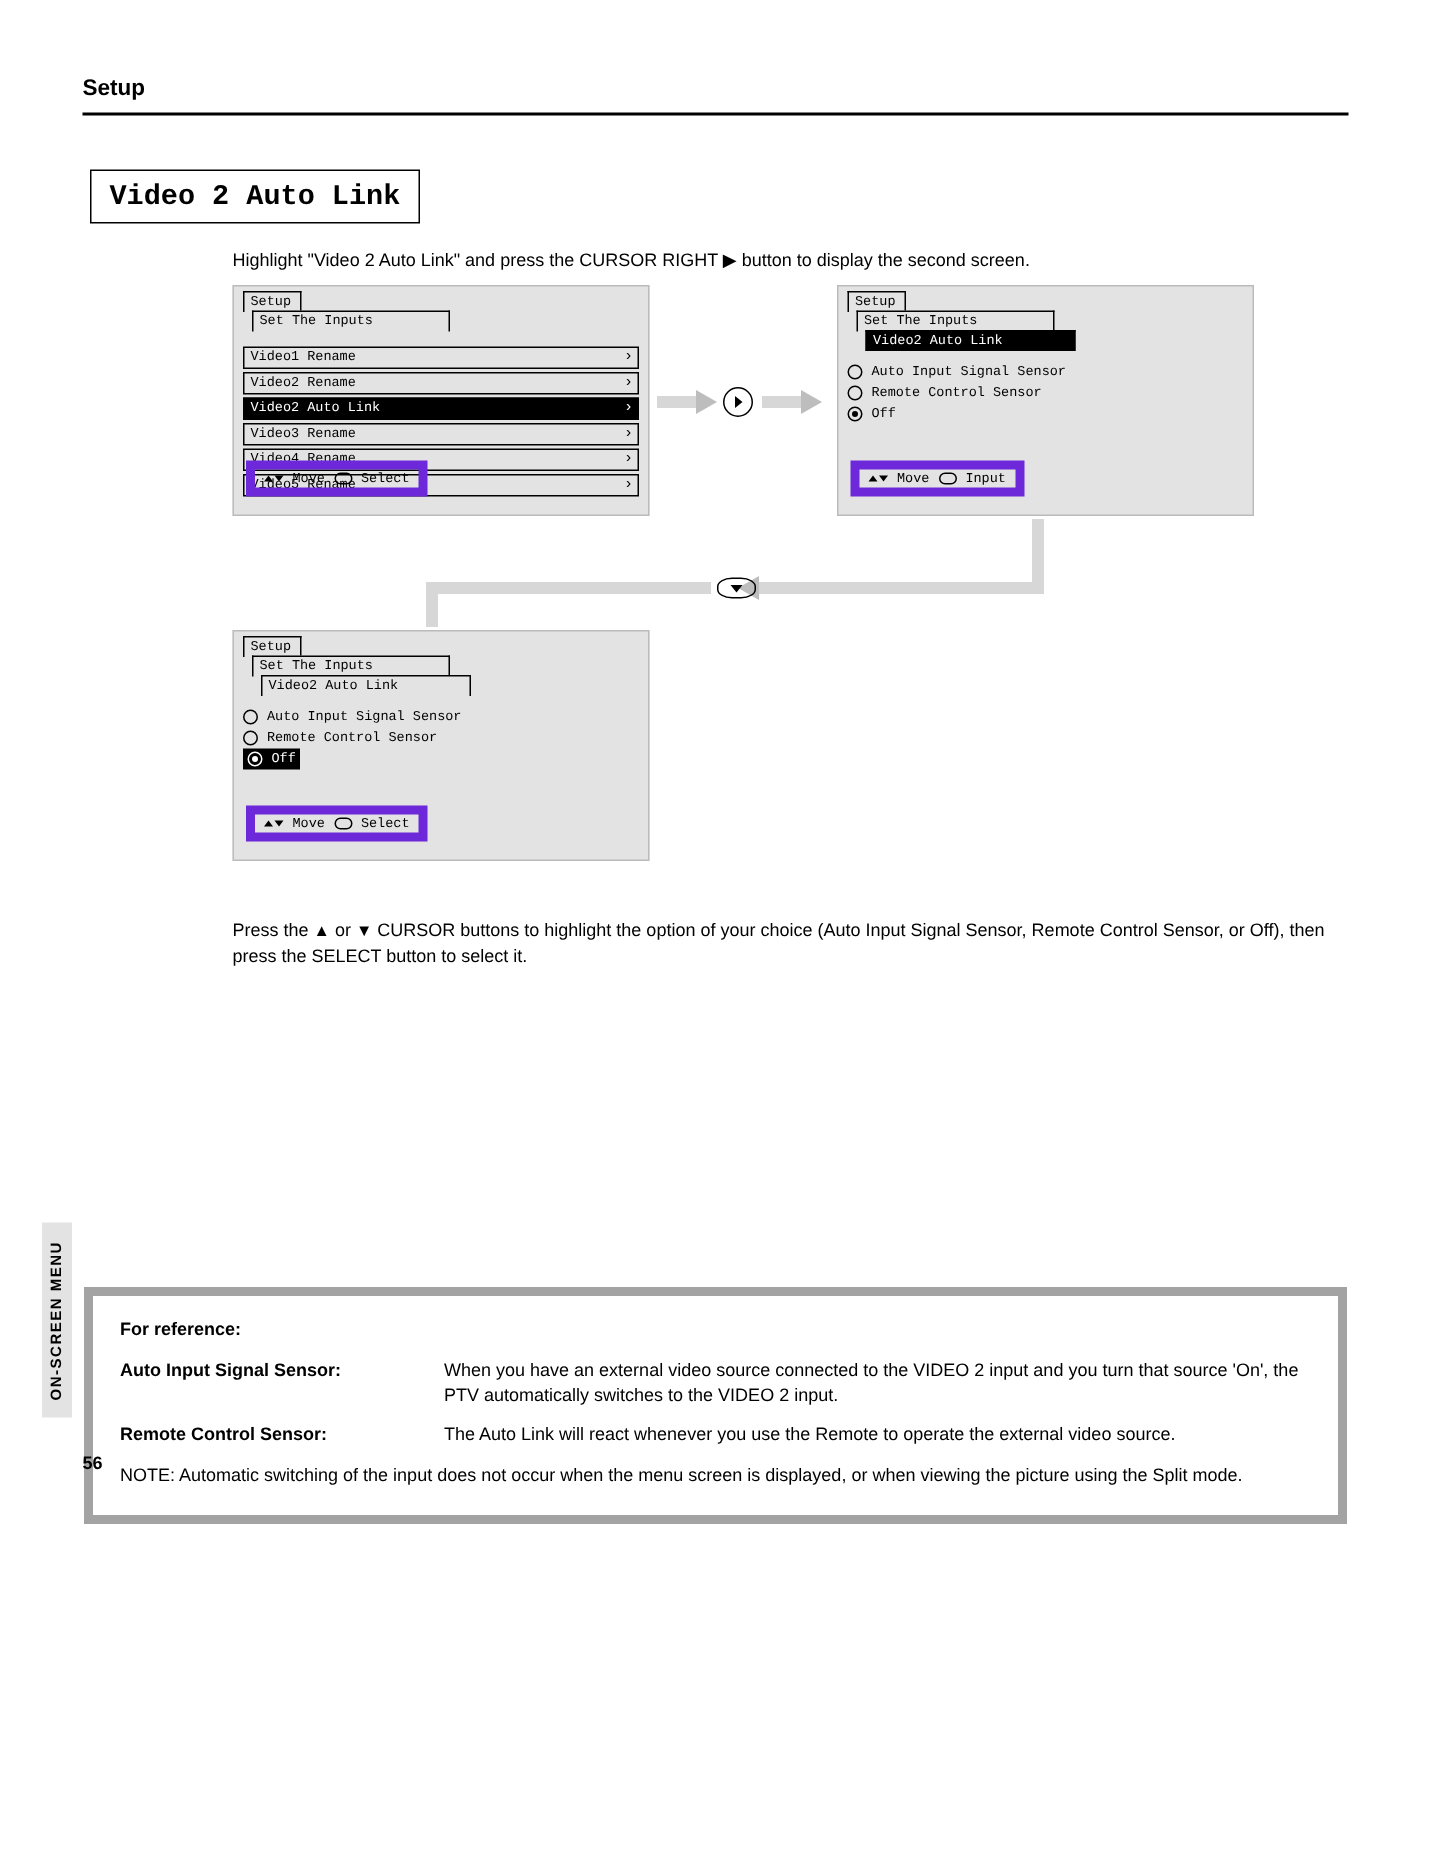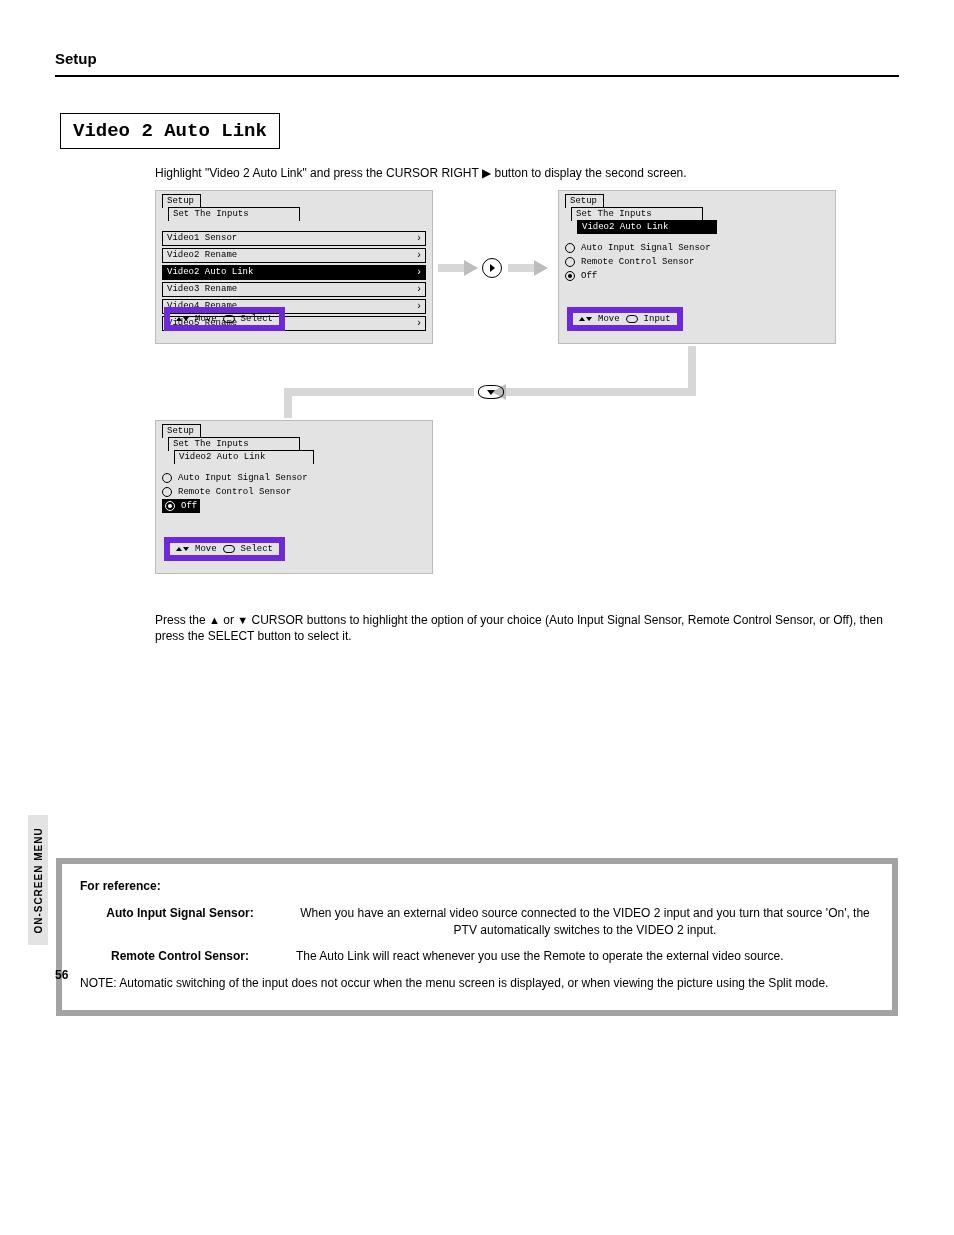--- a/index.html
+++ b/index.html
@@ -243,21 +243,20 @@
     top: 858px;
     border: 6px solid #a3a3a3;
     padding: 14px 18px 18px 18px;
     font-size: 12px;
     line-height: 1.4;
   }
   .ref-box .row {
     display: flex;
     gap: 16px;
     margin-bottom: 10px;
-    text-align: center;
   }
   .ref-box .row .term {
     font-weight: bold;
     min-width: 200px;
   }
   .side-tab {
     position: absolute;
     left: 28px;
     top: 815px;
     width: 20px;
@@ -294,21 +293,21 @@
   <div class="top-rule"></div>
 
   <div class="section-box">Video 2 Auto Link</div>
 
   <div class="instr instr-top">Highlight "Video 2 Auto Link" and press the CURSOR RIGHT ▶ button to display the second screen.</div>
 
   <div class="osd osd1">
     <div class="tab" style="left:6px; top:3px;">Setup</div>
     <div class="tab" style="left:12px; top:16px; width:120px;">Set The Inputs</div>
     <div class="panel-inner">
-      <div class="menu-row"><span>Video1 Sensor</span><span class="chev">›</span></div>
+      <div class="menu-row"><span>Video1 Rename</span><span class="chev">›</span></div>
       <div class="menu-row"><span>Video2 Rename</span><span class="chev">›</span></div>
       <div class="menu-row sel"><span>Video2 Auto Link</span><span class="chev">›</span></div>
       <div class="menu-row"><span>Video3 Rename</span><span class="chev">›</span></div>
       <div class="menu-row"><span>Video4 Rename</span><span class="chev">›</span></div>
       <div class="menu-row"><span>Video5 Rename</span><span class="chev">›</span></div>
     </div>
     <div class="footer">
       <span class="updown"></span>
       <span>Move</span>
       <span class="ring"></span>

